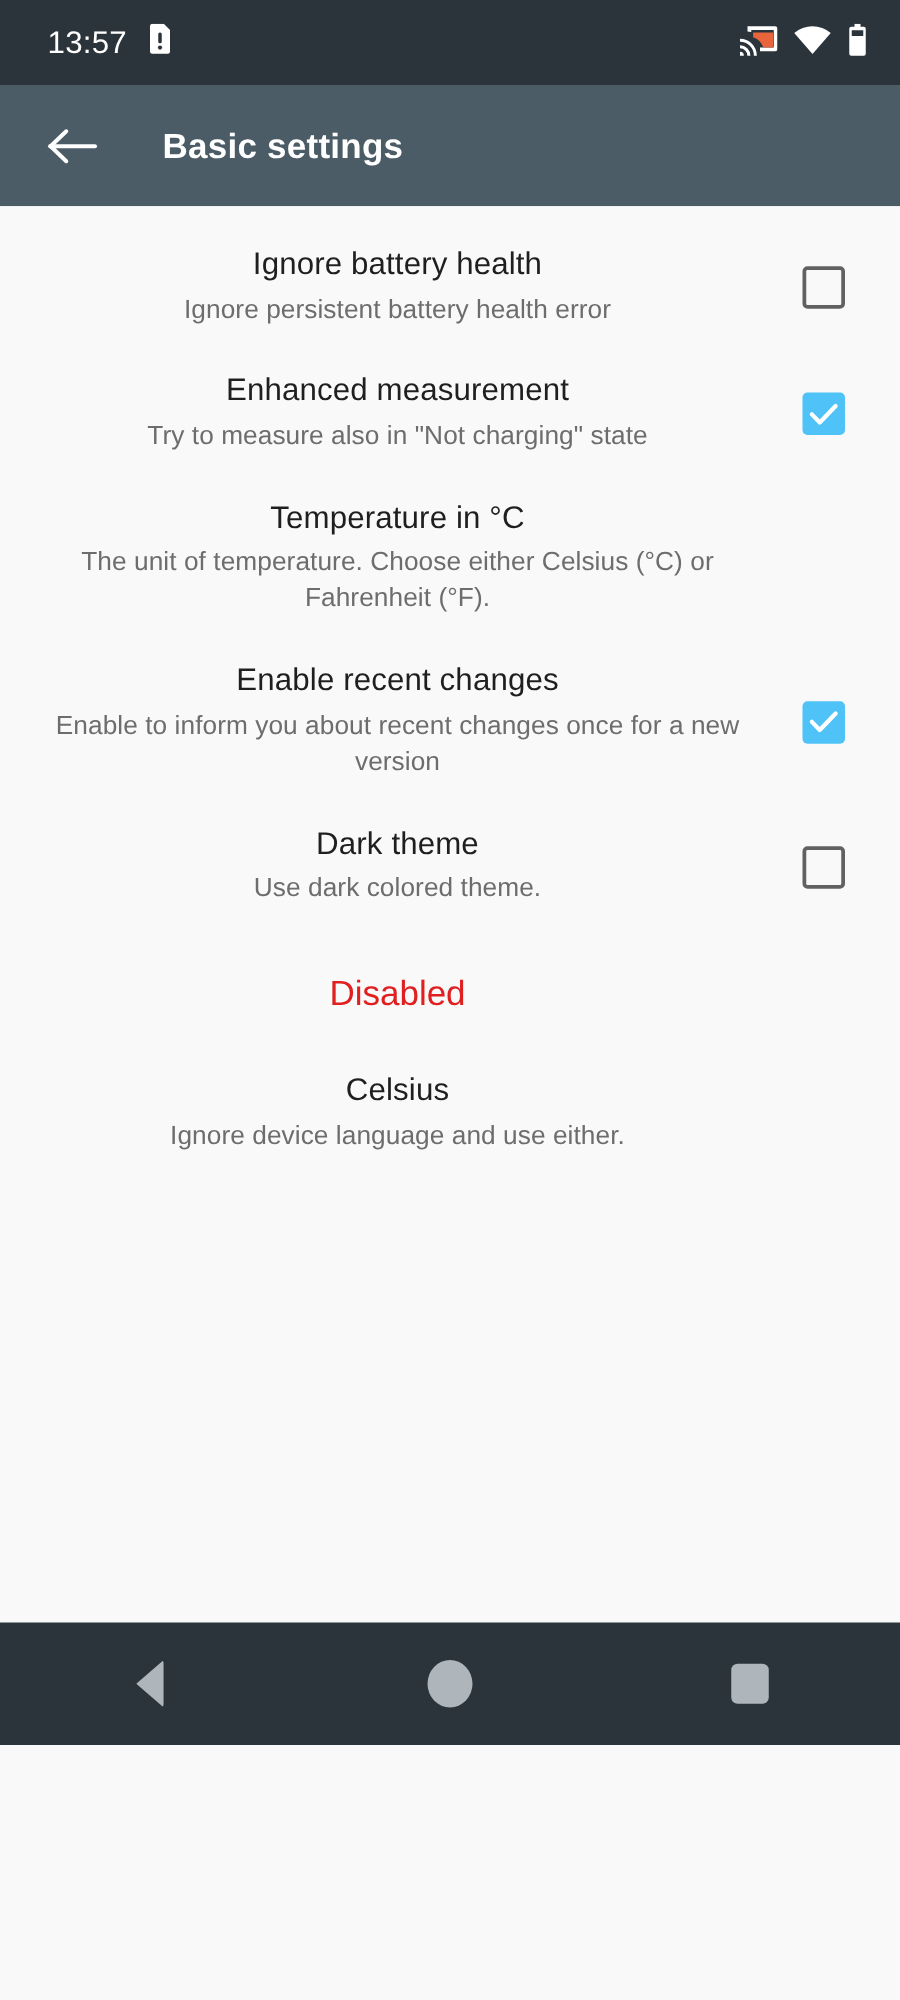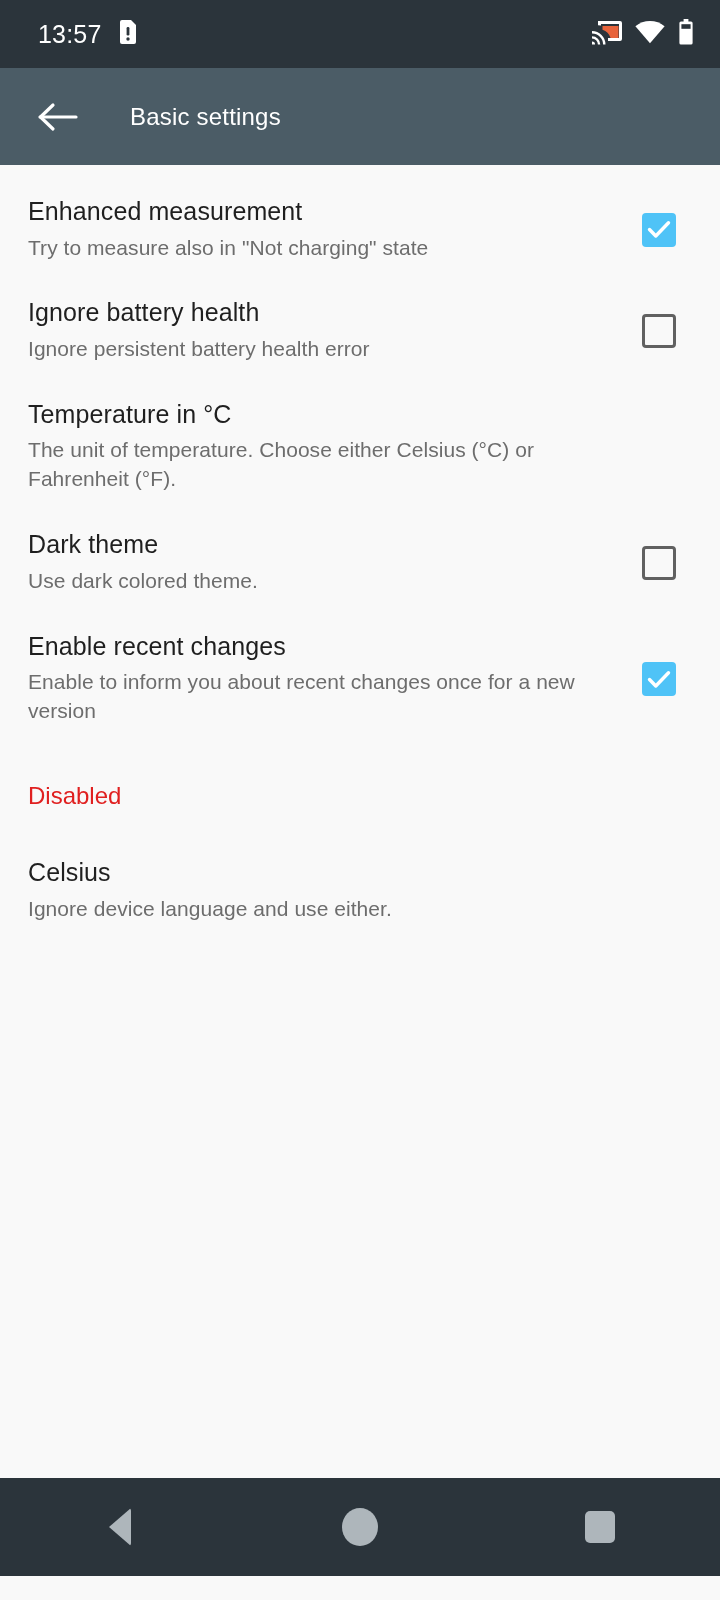--- a/index.html
+++ b/index.html
@@ -11,24 +11,25 @@
   }
 
   body {
     font-family: "Liberation Sans", sans-serif;
     background: #f9f9f9;
     -webkit-font-smoothing: antialiased;
   }
 
   .phone {
     width: 720px;
-    height: 1576px;
+    height: 1396px;
     display: flex;
     flex-direction: column;
     position: relative;
+    text-align: center;
   }
 
   
   .status-bar {
     height: 68px;
     background: #2b343b;
     display: flex;
     align-items: center;
     justify-content: space-between;
     padding: 0 26px 0 38px;
@@ -64,22 +65,22 @@
   .back-btn {
     width: 56px;
     height: 56px;
     display: flex;
     align-items: center;
     justify-content: center;
     cursor: pointer;
   }
   .toolbar-title {
     color: #ffffff;
-    font-size: 24px;
-    font-weight: 400;
+    font-size: 28px;
+    font-weight: 700;
     margin-left: 44px;
     letter-spacing: 0.2px;
   }
 
   
   .pref-list {
     flex: 1 1 auto;
     background: #f9f9f9;
     padding-top: 14px;
     overflow: hidden;
@@ -104,21 +105,21 @@
     letter-spacing: 0.1px;
   }
   .pref-summary {
     font-size: 21px;
     color: #6d6d6d;
     line-height: 1.38;
     margin-top: 7px;
     letter-spacing: 0.05px;
   }
   .pref-status {
-    font-size: 24px;
+    font-size: 28px;
     color: #e02020;
     line-height: 1.38;
     margin-top: 7px;
   }
 
   
   .cb-slot {
     flex: 0 0 66px;
     display: flex;
     align-items: center;
@@ -224,76 +225,76 @@
         <path d="M16 5 L3.5 17 L16 29" stroke="#ffffff" stroke-width="3.2" stroke-linecap="round" stroke-linejoin="round" fill="none"></path>
       </svg>
     </div>
     <div class="toolbar-title">Basic settings</div>
   </div>
 
   <div class="pref-list">
 
     <div class="pref-row">
       <div class="pref-text">
+        <div class="pref-title">Ignore battery health</div>
+        <div class="pref-summary">Ignore persistent battery health error</div>
+      </div>
+      <div class="cb-slot">
+        <div class="checkbox off"></div>
+      </div>
+    </div>
+
+    <div class="pref-row">
+      <div class="pref-text">
         <div class="pref-title">Enhanced measurement</div>
         <div class="pref-summary">Try to measure also in "Not charging" state</div>
       </div>
       <div class="cb-slot">
         <div class="checkbox on">
           <svg class="tick" width="24" height="19" viewBox="0 0 24 19">
             <path d="M2.5 9.5 L8.8 16 L21.5 2.8" stroke="#ffffff" stroke-width="3.4" stroke-linecap="round" stroke-linejoin="round" fill="none"></path>
           </svg>
         </div>
       </div>
     </div>
 
     <div class="pref-row">
       <div class="pref-text">
-        <div class="pref-title">Ignore battery health</div>
-        <div class="pref-summary">Ignore persistent battery health error</div>
-      </div>
-      <div class="cb-slot">
-        <div class="checkbox off"></div>
-      </div>
-    </div>
-
-    <div class="pref-row">
-      <div class="pref-text">
         <div class="pref-title">Temperature in °C</div>
         <div class="pref-summary">The unit of temperature. Choose either Celsius (°C) or Fahrenheit (°F).</div>
       </div>
       <div class="cb-slot"></div>
-    </div>
-
-    <div class="pref-row">
-      <div class="pref-text">
-        <div class="pref-title">Dark theme</div>
-        <div class="pref-summary">Use dark colored theme.</div>
-      </div>
-      <div class="cb-slot">
-        <div class="checkbox off"></div>
-      </div>
     </div>
 
     <div class="pref-row">
       <div class="pref-text">
         <div class="pref-title">Enable recent changes</div>
         <div class="pref-summary">Enable to inform you about recent changes once for a new version</div>
       </div>
       <div class="cb-slot">
         <div class="checkbox on">
           <svg class="tick" width="24" height="19" viewBox="0 0 24 19">
             <path d="M2.5 9.5 L8.8 16 L21.5 2.8" stroke="#ffffff" stroke-width="3.4" stroke-linecap="round" stroke-linejoin="round" fill="none"></path>
           </svg>
         </div>
       </div>
     </div>
 
     <div class="pref-row">
       <div class="pref-text">
+        <div class="pref-title">Dark theme</div>
+        <div class="pref-summary">Use dark colored theme.</div>
+      </div>
+      <div class="cb-slot">
+        <div class="checkbox off"></div>
+      </div>
+    </div>
+
+    <div class="pref-row">
+      <div class="pref-text">
         <div class="pref-status">Disabled</div>
       </div>
       <div class="cb-slot"></div>
     </div>
 
     <div class="pref-row">
       <div class="pref-text">
         <div class="pref-title">Celsius</div>
         <div class="pref-summary">Ignore device language and use either.</div>
       </div>

